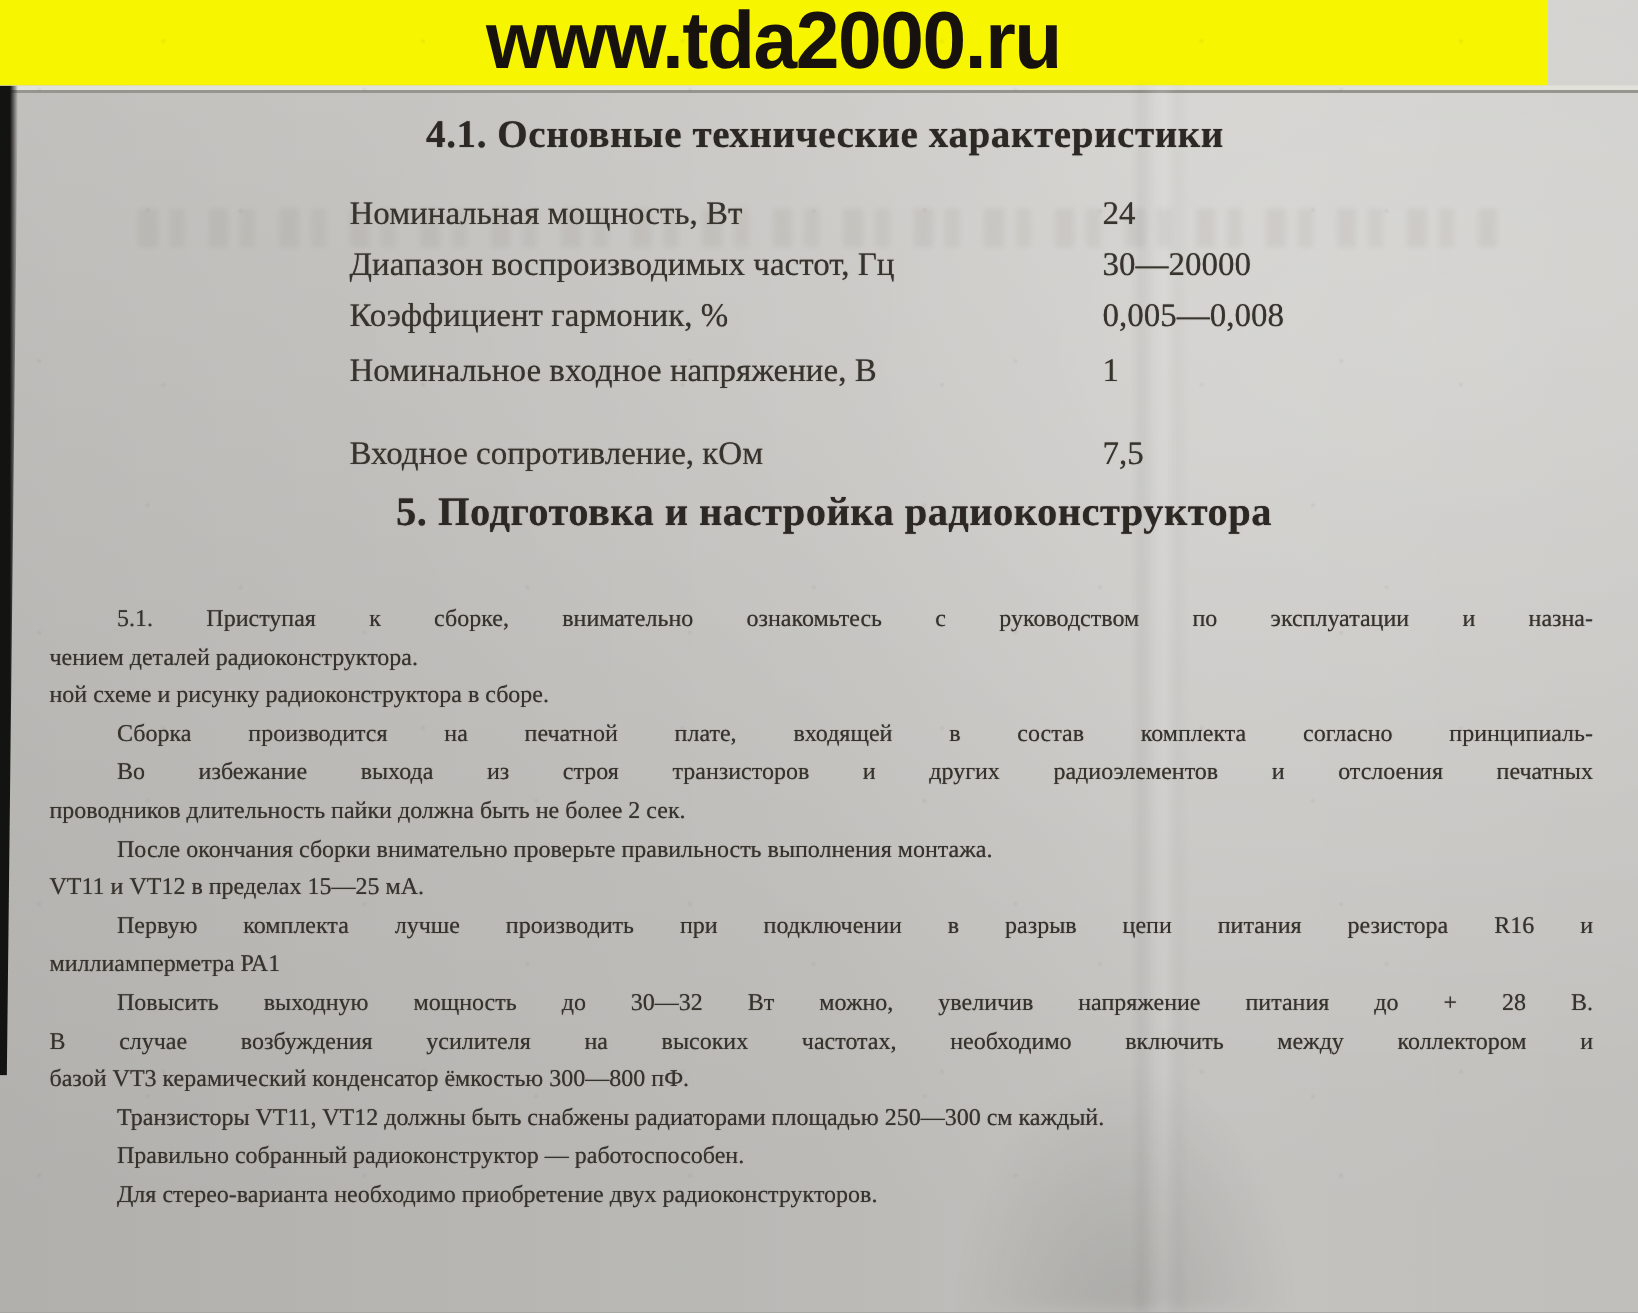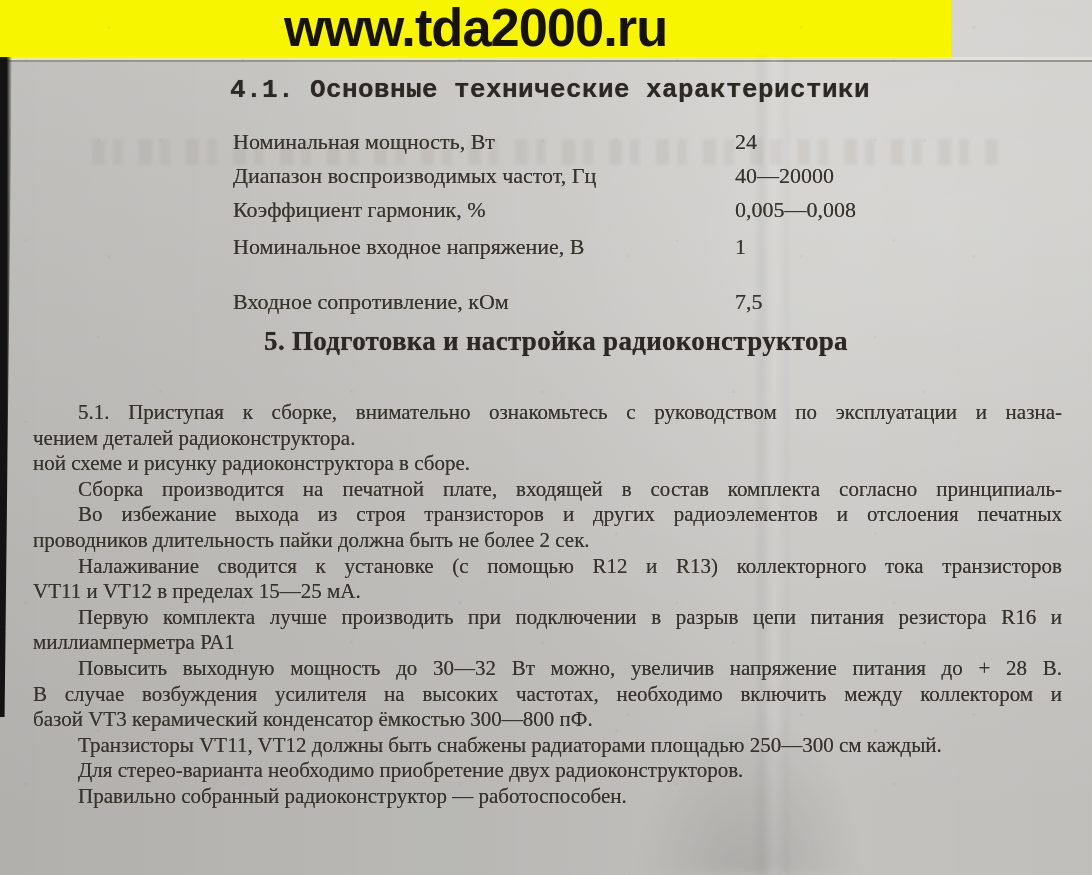--- a/index.html
+++ b/index.html
@@ -11,21 +11,21 @@
   .page{
     position:relative;width:1092px;height:875px;overflow:hidden;
     background-color:#cac9c5;
     background-image:
       radial-gradient(ellipse at 88% 25%, rgba(255,255,255,0.16), transparent 55%),
       linear-gradient(to bottom, rgba(255,255,255,0.09), rgba(0,0,0,0.06) 92%),
       linear-gradient(to right, rgba(0,0,0,0.07) 0%, rgba(0,0,0,0.02) 50%, rgba(255,255,255,0.10) 74%, rgba(255,255,255,0.03) 100%);
   }
   
   .banner{
-    position:absolute;top:0;left:0;width:951px;height:57px;
+    position:absolute;top:0;left:0;width:1032px;height:57px;
     display:flex;align-items:center;justify-content:center;
   }
   .banner .url{
     font-family:"Liberation Sans", sans-serif;
     font-weight:900;font-size:54px;line-height:57px;
     letter-spacing:-1px;transform:scaleX(0.97);
     margin-top:-2px;
   }
   .banner-underline{
     position:absolute;top:57px;left:0;width:1092px;height:5px;
@@ -56,37 +56,37 @@
     background:repeating-linear-gradient(90deg,
       #6b5a4a 0 13px, transparent 13px 21px,
       #7a6a58 21px 31px, transparent 31px 47px);
   }
   
   .heading{
     position:absolute;left:0;width:1092px;text-align:center;
     font-weight:bold;color:#2c2823;
     text-shadow:0 0 0.7px rgba(50,45,40,0.75);
   }
-  .heading-4{top:75px;font-size:26px;letter-spacing:0.4px;padding-left:8px;box-sizing:border-box;font-family:Liberation Mono, monospace;}
+  .heading-4{top:75px;font-size:26px;letter-spacing:0.4px;padding-left:8px;box-sizing:border-box;}
   .heading-5{top:326px;font-size:27px;letter-spacing:0.3px;padding-left:20px;box-sizing:border-box;}
   
   .specs{
     position:absolute;top:129px;left:233px;width:830px;
     font-size:22px;color:#37332d;
     text-shadow:0 0 0.6px rgba(55,50,44,0.7);
   }
   .spec-row{display:flex;height:34px;align-items:flex-start;gap:32px;}
   .spec-row:nth-child(4){margin-top:3px;}
   .spec-row:nth-child(5){margin-top:21px;}
   .spec-label{width:470px;flex:none;white-space:nowrap;}
   .spec-value{white-space:nowrap;}
   
   .body-text{
     position:absolute;top:400px;left:33px;width:1029px;
-    font-size:21px;line-height:25.6px;color:#36322c;
+    font-size:16px;line-height:25.6px;color:#36322c;
     text-shadow:0 0 0.6px rgba(55,50,44,0.7);
   }
   .line{display:block;}
   .line.fill{text-align:justify;text-align-last:justify;}
   .line.indent{text-indent:45px;}
   
   .noise{
     position:absolute;inset:0;pointer-events:none;opacity:0.05;
     background-image:
       radial-gradient(circle at 12% 33%, #5a4f44 0 1px, transparent 2px),
@@ -113,21 +113,21 @@
 
   <div class="heading heading-4">4.1. Основные технические характеристики</div>
 
   <div class="specs">
       <div class="spec-row">
         <span class="spec-label">Номинальная мощность, Вт</span>
         <span class="spec-value">24</span>
       </div>
       <div class="spec-row">
         <span class="spec-label">Диапазон воспроизводимых частот, Гц</span>
-        <span class="spec-value">40—20000</span>
+        <span class="spec-value">30—20000</span>
       </div>
       <div class="spec-row">
         <span class="spec-label">Коэффициент гармоник, %</span>
         <span class="spec-value">0,005—0,008</span>
       </div>
       <div class="spec-row">
         <span class="spec-label">Номинальное входное напряжение, В</span>
         <span class="spec-value">1</span>
       </div>
       <div class="spec-row">
@@ -138,26 +138,26 @@
 
   <div class="heading heading-5">5. Подготовка и настройка радиоконструктора</div>
 
   <div class="body-text">
       <div class="line fill indent">5.1. Приступая к сборке, внимательно ознакомьтесь с руководством по эксплуатации и назна-</div>
       <div class="line">чением деталей радиоконструктора.</div>
       <div class="line">ной схеме и рисунку радиоконструктора в сборе.</div>
       <div class="line fill indent">Сборка производится на печатной плате, входящей в состав комплекта согласно принципиаль-</div>
       <div class="line fill indent">Во избежание выхода из строя транзисторов и других радиоэлементов и отслоения печатных</div>
       <div class="line">проводников длительность пайки должна быть не более 2 сек.</div>
-      <div class="line fill indent">Налаживание сводится к установке (с помощью R12 и R13) коллекторного тока транзисторов</div>
+      <div class="line indent">После окончания сборки внимательно проверьте правильность выполнения монтажа.</div>
       <div class="line">VT11 и VT12 в пределах 15—25 мА.</div>
       <div class="line fill indent">Первую комплекта лучше производить при подключении в разрыв цепи питания резистора R16 и</div>
       <div class="line">миллиамперметра РА1</div>
       <div class="line fill indent">Повысить выходную мощность до 30—32 Вт можно, увеличив напряжение питания до + 28 В.</div>
       <div class="line fill">В случае возбуждения усилителя на высоких частотах, необходимо включить между коллектором и</div>
       <div class="line">базой VT3 керамический конденсатор ёмкостью 300—800 пФ.</div>
       <div class="line indent">Транзисторы VT11, VT12 должны быть снабжены радиаторами площадью 250—300 см каждый.</div>
+      <div class="line indent">Правильно собранный радиоконструктор — работоспособен.</div>
       <div class="line indent">Для стерео-варианта необходимо приобретение двух радиоконструкторов.</div>
-      <div class="line indent">Правильно собранный радиоконструктор — работоспособен.</div>
     </div>
 
   <div class="noise"></div>
 </div>
 
 </body></html>

